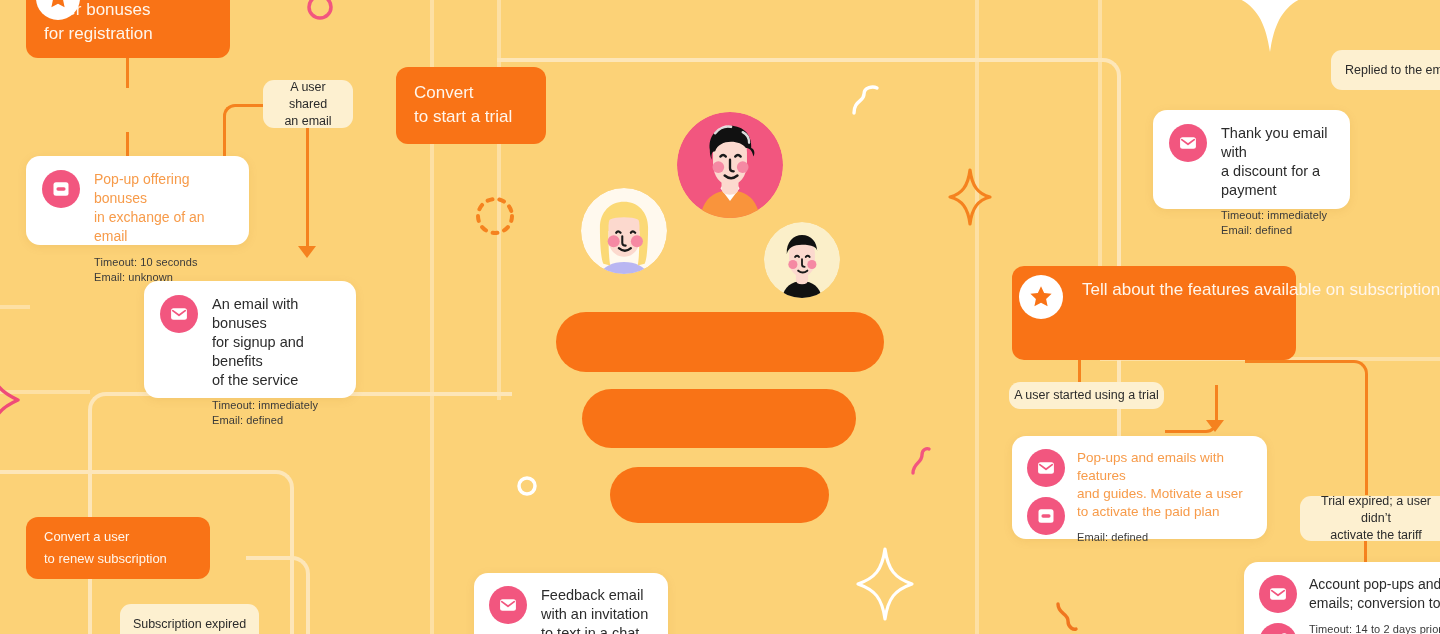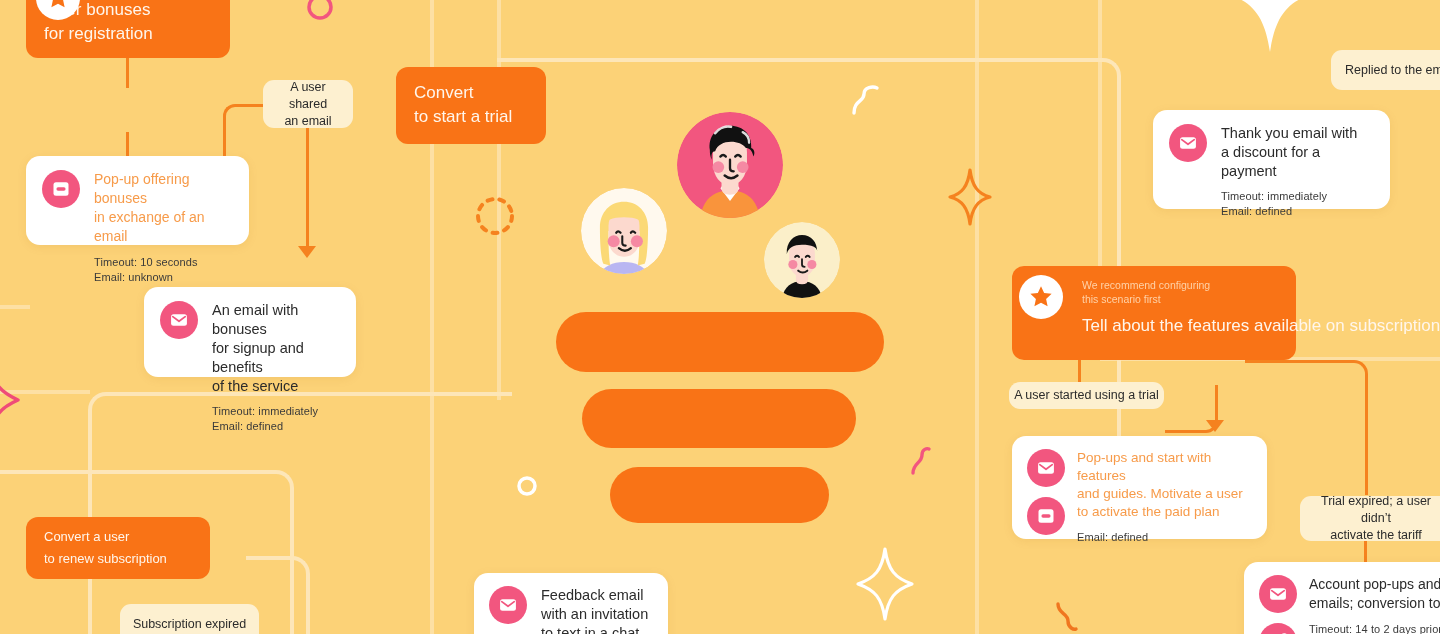--- a/index.html
+++ b/index.html
@@ -239,22 +239,20 @@
         <path d="M12 2 l2.9 6.3 l6.9.8 l-5.1 4.7 l1.4 6.8 L12 17.2 L5.9 20.6 l1.4-6.8 L2.2 9.1 l6.9-.8z" fill="#F97316"></path>
       </svg>
   </div>
 
   <div class="goal" style="left:396px;top:39px;width:150px;height:77px;padding:14px 18px;margin-top:28px;">
     <div class="goal-title">Convert
 to start a trial</div>
   </div>
 
   <div class="goal" style="left:1012px;top:266px;width:284px;height:94px;padding:12px 16px 14px 70px;">
-    <div class="goal-note">We recommend configuring
-this scenario first</div>
     <div class="goal-title" style="white-space:nowrap;">Tell about the features available
 on subscription plans</div>
   </div>
   <div class="star-badge" style="left:1019px;top:275px;">
     <svg width="26" height="26" viewBox="0 0 24 24">
         <path d="M12 2 l2.9 6.3 l6.9.8 l-5.1 4.7 l1.4 6.8 L12 17.2 L5.9 20.6 l1.4-6.8 L2.2 9.1 l6.9-.8z" fill="#F97316"></path>
       </svg>
   </div>
 
   <div class="goal" style="left:26px;top:517px;width:184px;height:62px;padding:9px 18px;">
@@ -290,39 +288,39 @@
       </div>
     </div>
     <div class="card-body">
       <div class="card-title link" style="font-size:14px;line-height:19px;">Pop-up offering bonuses
 in exchange of an email</div>
       <div class="card-meta" style="margin-top:9px;">Timeout: 10 seconds
 Email: unknown</div>
     </div>
   </div>
 
-  <div class="card" style="left:144px;top:287px;width:212px;height:90px;padding:14px 16px;">
+  <div class="card" style="left:144px;top:281px;width:212px;height:117px;padding:14px 16px;">
     <div class="card-icons">
       <div class="cicon">
         <svg width="20" height="20" viewBox="0 0 24 24">
             <rect x="2.5" y="5" width="19" height="14" rx="3" fill="#FFFFFF"></rect>
             <path d="M4.5 8 L12 13.5 L19.5 8" fill="none" stroke="#F2567F" stroke-width="2.1" stroke-linecap="round" stroke-linejoin="round"></path>
           </svg>
       </div>
     </div>
     <div class="card-body">
       <div class="card-title" style="font-size:14.5px;line-height:19px;">An email with bonuses
 for signup and benefits
 of the service</div>
       <div class="card-meta" style="margin-top:8px;">Timeout: immediately
 Email: defined</div>
     </div>
   </div>
 
-  <div class="card" style="left:1153px;top:110px;width:237px;height:99px;padding:14px 16px;justify-content:flex-end;">
+  <div class="card" style="left:1153px;top:110px;width:197px;height:99px;padding:14px 16px;justify-content:flex-end;">
     <div class="card-icons">
       <div class="cicon">
         <svg width="20" height="20" viewBox="0 0 24 24">
             <rect x="2.5" y="5" width="19" height="14" rx="3" fill="#FFFFFF"></rect>
             <path d="M4.5 8 L12 13.5 L19.5 8" fill="none" stroke="#F2567F" stroke-width="2.1" stroke-linecap="round" stroke-linejoin="round"></path>
           </svg>
       </div>
     </div>
     <div class="card-body">
       <div class="card-title" style="font-size:14.5px;line-height:19px;">Thank you email with
@@ -341,21 +339,21 @@
           </svg>
       </div>
       <div class="cicon">
         <svg width="20" height="20" viewBox="0 0 24 24">
             <rect x="3" y="4" width="18" height="16" rx="3" fill="#FFFFFF"></rect>
             <rect x="6.5" y="10" width="11" height="4" rx="2" fill="#F2567F"></rect>
           </svg>
       </div>
     </div>
     <div class="card-body">
-      <div class="card-title link" style="font-size:13.5px;line-height:18px;">Pop-ups and start with features
+      <div class="card-title link" style="font-size:13.5px;line-height:18px;">Pop-ups and emails with features
 and guides. Motivate a user
 to activate the paid plan</div>
       <div class="card-meta" style="margin-top:9px;">Email: defined</div>
     </div>
   </div>
 
   <div class="card" style="left:1244px;top:562px;width:240px;height:104px;padding:13px 15px;gap:12px;">
     <div class="card-icons">
       <div class="cicon">
         <svg width="20" height="20" viewBox="0 0 24 24">

